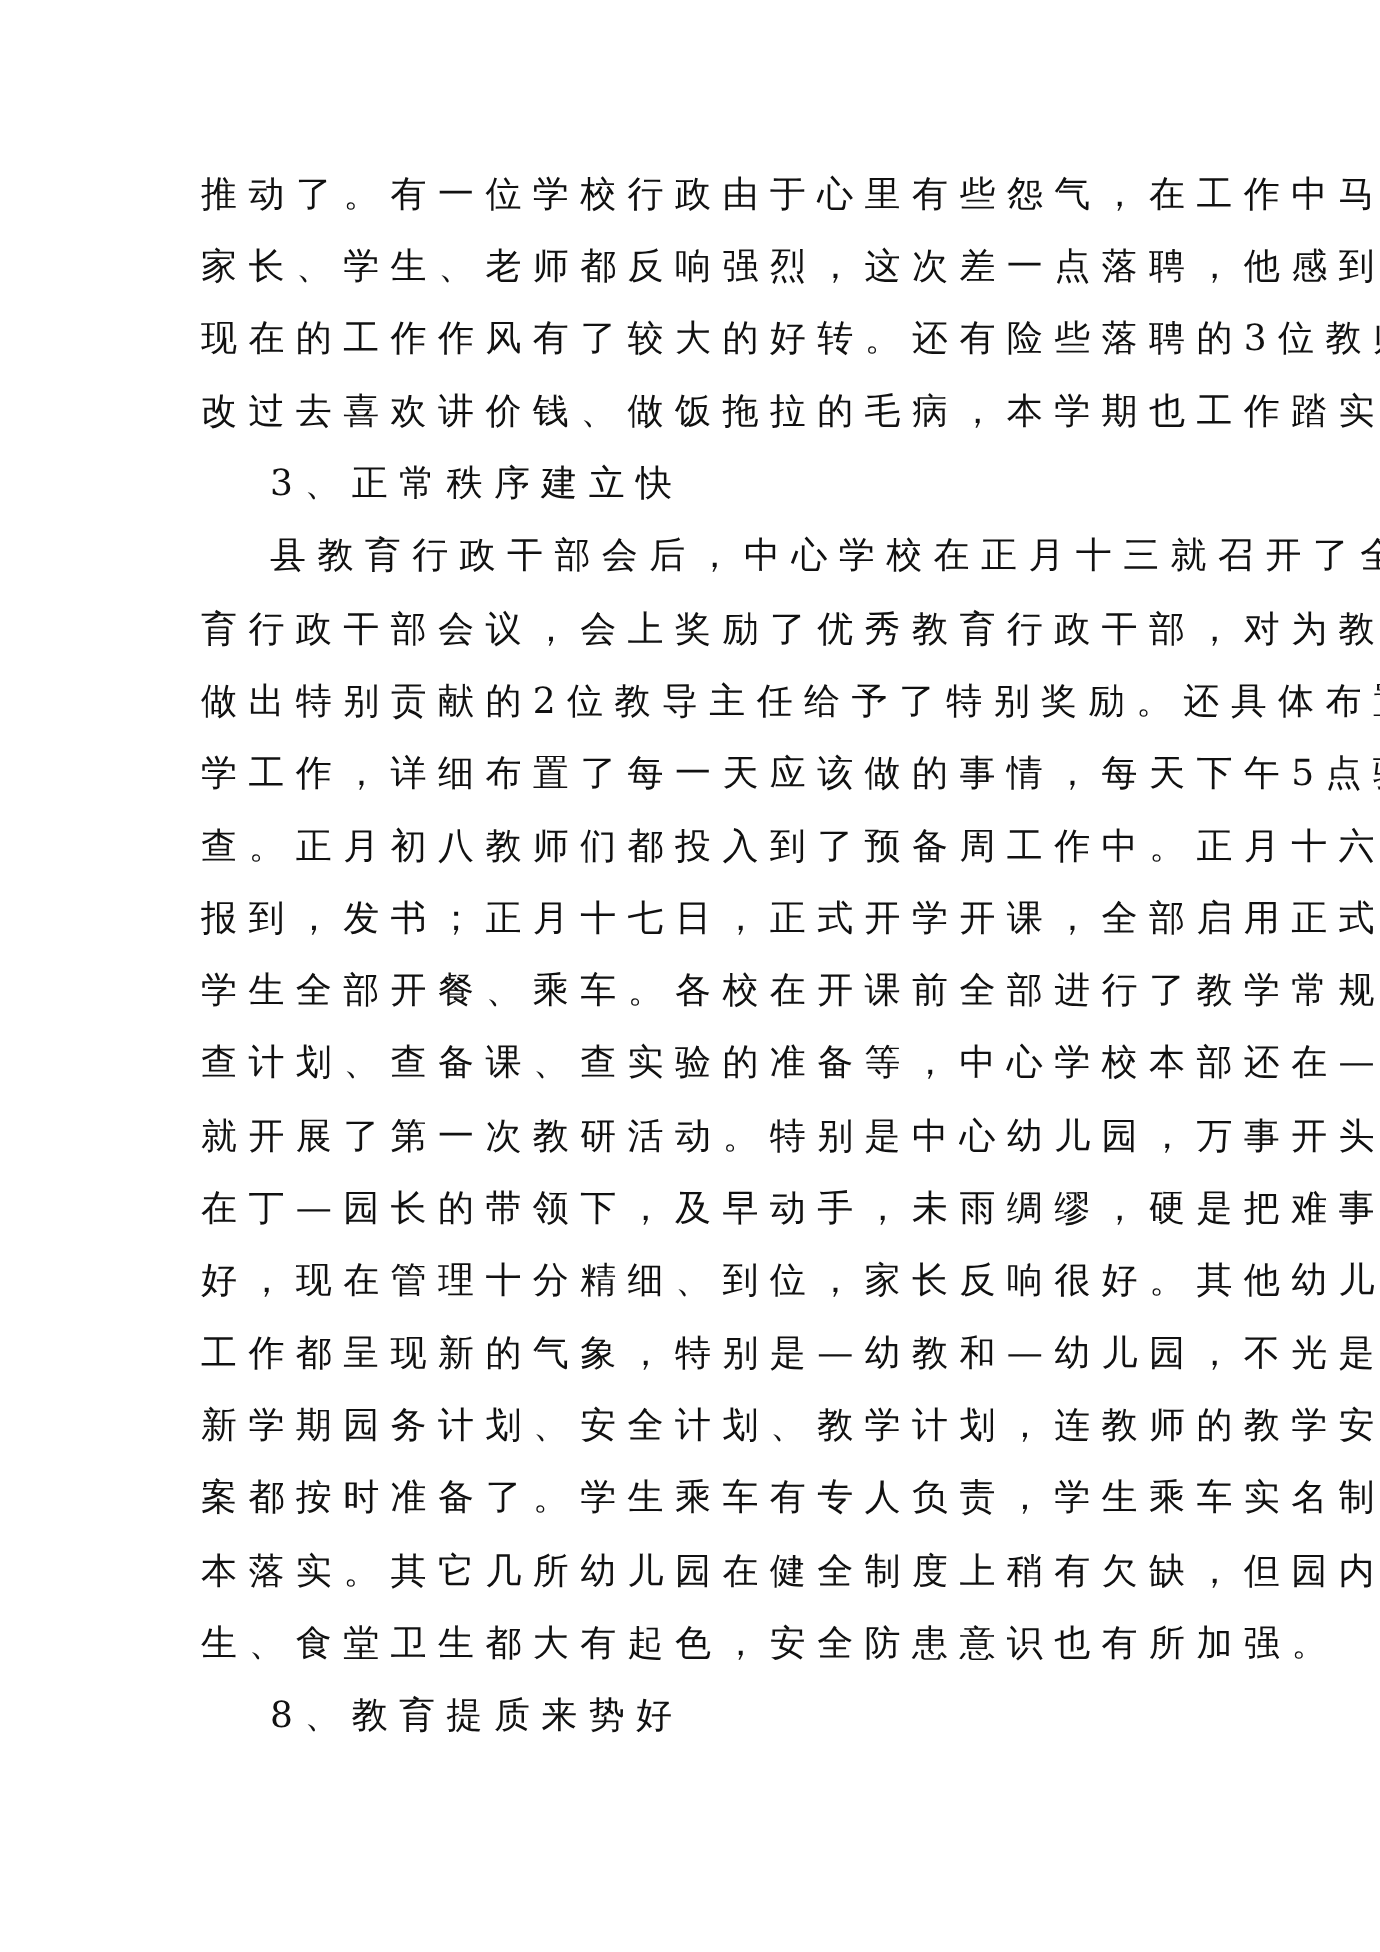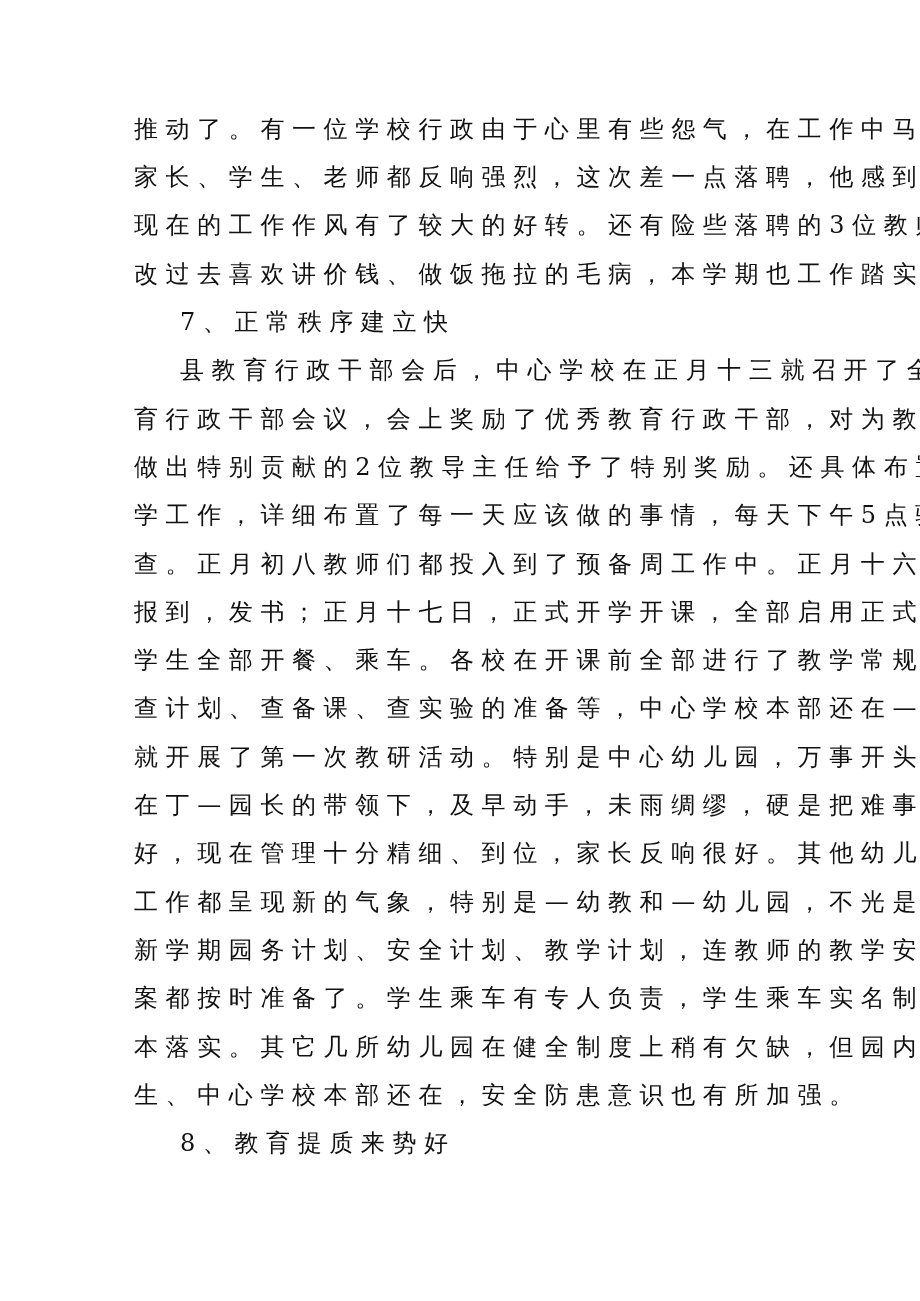--- a/index.html
+++ b/index.html
@@ -22,31 +22,31 @@
   .line.indent { left: 180px; }
 </style>
 </head>
 <body>
 
 <div class="page">
   <div class="line" style="top:105px">推动了。有一位学校行政由于心里有些怨气，在工作中马马虎虎，</div>
   <div class="line" style="top:153px">家长、学生、老师都反响强烈，这次差一点落聘，他感到很震惊，</div>
   <div class="line" style="top:201px">现在的工作作风有了较大的好转。还有险些落聘的3位教师也一</div>
   <div class="line" style="top:250px">改过去喜欢讲价钱、做饭拖拉的毛病，本学期也工作踏实了。</div>
-  <div class="line indent" style="top:298px">7、正常秩序建立快</div>
+  <div class="line indent" style="top:298px">3、正常秩序建立快</div>
   <div class="line indent" style="top:346px">县教育行政干部会后，中心学校在正月十三就召开了全镇教</div>
   <div class="line" style="top:395px">育行政干部会议，会上奖励了优秀教育行政干部，对为教育质量</div>
   <div class="line" style="top:443px">做出特别贡献的2位教导主任给予了特别奖励。还具体布置了开</div>
   <div class="line" style="top:491px">学工作，详细布置了每一天应该做的事情，每天下午5点验收检</div>
   <div class="line" style="top:540px">查。正月初八教师们都投入到了预备周工作中。正月十六日学生</div>
   <div class="line" style="top:588px">报到，发书；正月十七日，正式开学开课，全部启用正式课表，</div>
   <div class="line" style="top:636px">学生全部开餐、乘车。各校在开课前全部进行了教学常规检查，</div>
   <div class="line" style="top:684px">查计划、查备课、查实验的准备等，中心学校本部还在—月—日</div>
   <div class="line" style="top:733px">就开展了第一次教研活动。特别是中心幼儿园，万事开头难，但</div>
   <div class="line" style="top:781px">在丁—园长的带领下，及早动手，未雨绸缪，硬是把难事办得很</div>
   <div class="line" style="top:829px">好，现在管理十分精细、到位，家长反响很好。其他幼儿园开学</div>
   <div class="line" style="top:878px">工作都呈现新的气象，特别是—幼教和—幼儿园，不光是制定了</div>
   <div class="line" style="top:926px">新学期园务计划、安全计划、教学计划，连教师的教学安排和教</div>
   <div class="line" style="top:974px">案都按时准备了。学生乘车有专人负责，学生乘车实名制信息基</div>
   <div class="line" style="top:1023px">本落实。其它几所幼儿园在健全制度上稍有欠缺，但园内环境卫</div>
-  <div class="line" style="top:1071px">生、中心学校本部还在，安全防患意识也有所加强。</div>
+  <div class="line" style="top:1071px">生、食堂卫生都大有起色，安全防患意识也有所加强。</div>
   <div class="line indent" style="top:1119px">8、教育提质来势好</div>
 </div>
 
 </body></html>

